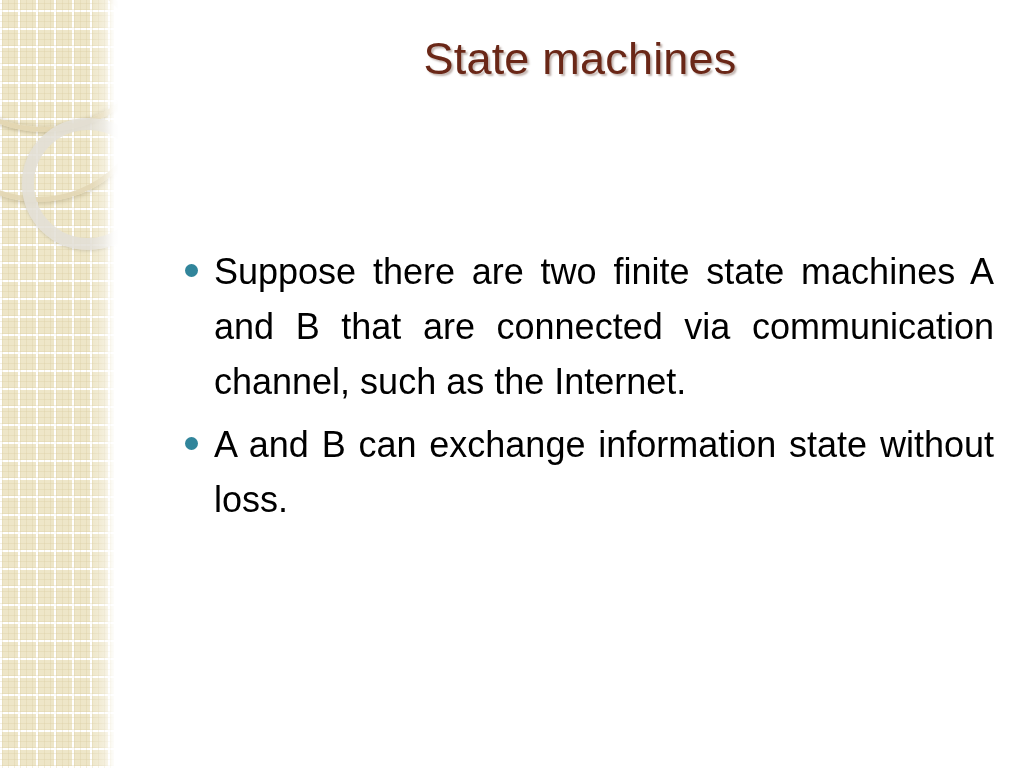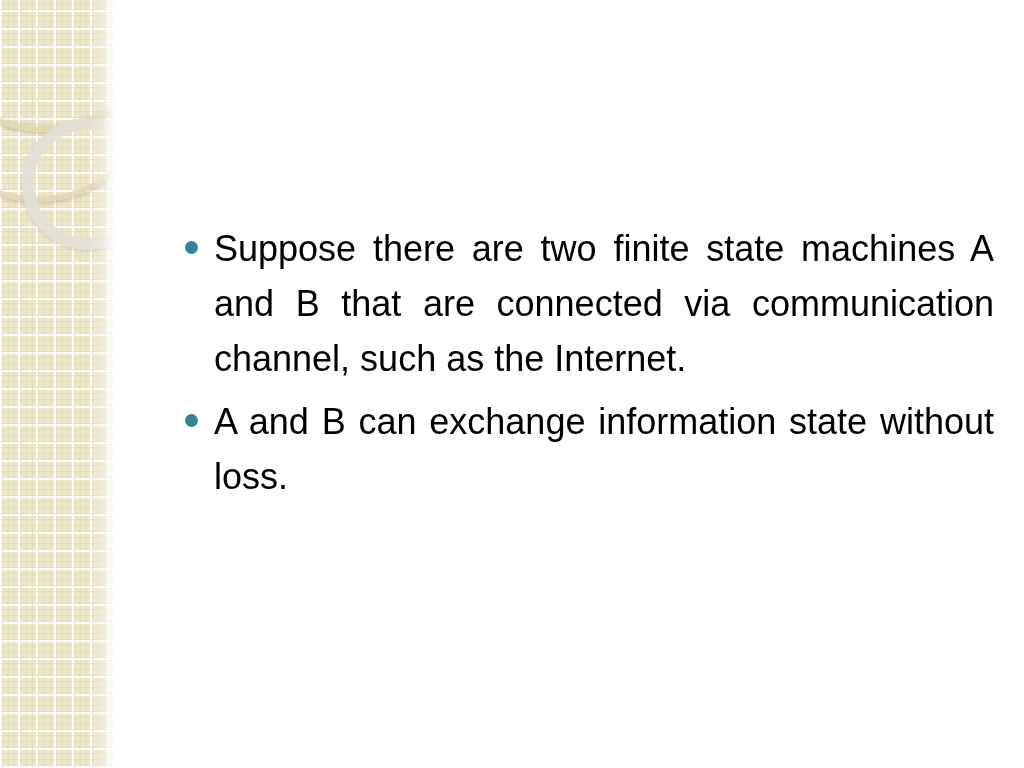--- a/index.html
+++ b/index.html
@@ -128,21 +128,21 @@
     color: #6A2717;
     letter-spacing: 0.2px;
     text-shadow: 2px 2px 2px rgba(120,90,80,0.45);
     white-space: nowrap;
   }
 
   
   .body-block {
     position: absolute;
     left: 182px;
-    top: 221px;
+    top: 244px;
     width: 812px;
   }
 
   .bullet-row {
     position: relative;
     padding-left: 32px;
     margin-bottom: 8px;
   }
   .bullet-dot {
     position: absolute;
@@ -175,20 +175,21 @@
 
   <div class="deco-band">
     <div class="deco-grid"></div>
     <div class="deco-ring-large"></div>
     <div class="deco-ring-arc"></div>
     <div class="deco-ring-gray"></div>
     <div class="deco-fade"></div>
   </div>
 
   <div class="title-block">
+    <div class="title-line">State machines</div>
   </div>
 
   <div class="body-block">
 
     <div class="bullet-row">
       <span class="bullet-dot"></span>
       <div class="bullet-text">Suppose there are two finite state machines A and B that are connected via communication channel, such as the Internet.</div>
     </div>
 
     <div class="bullet-row">

